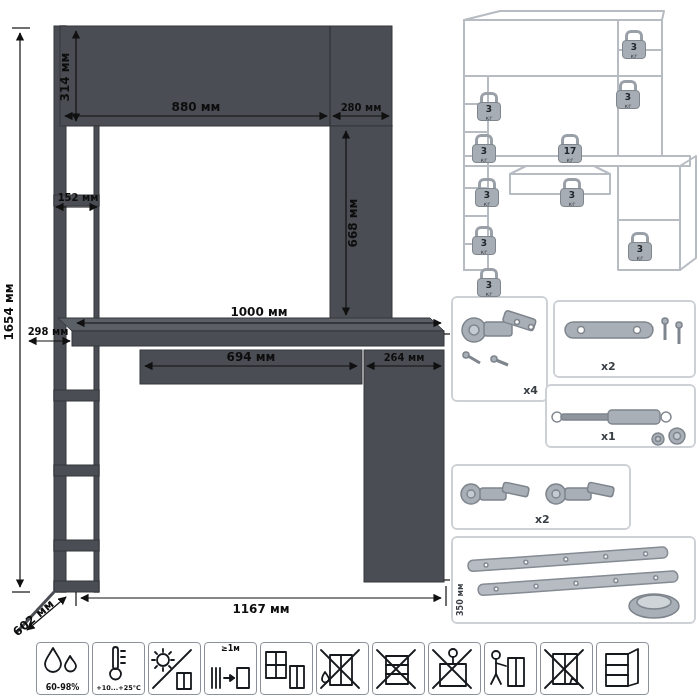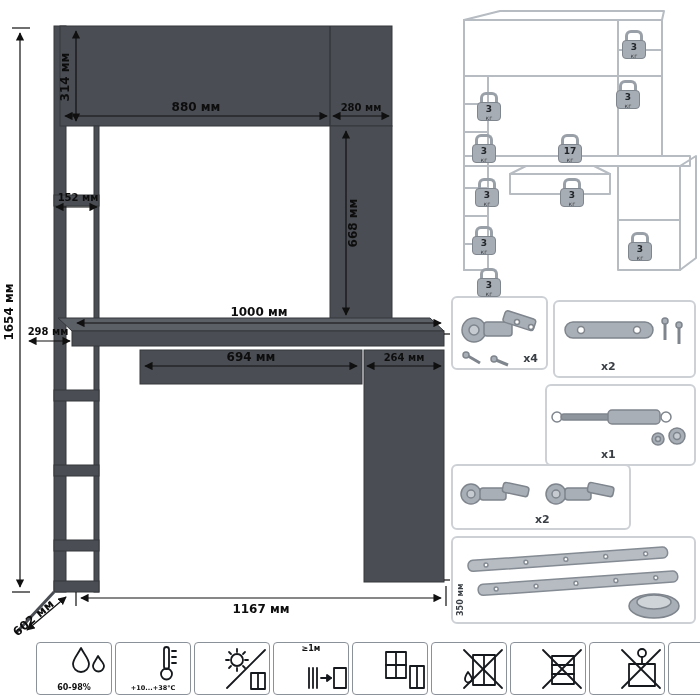--- a/index.html
+++ b/index.html
@@ -26,21 +26,21 @@
   .kb-body b{display:block;font:bold 9px "DejaVu Sans",sans-serif;color:#22262b;margin-top:1px}
   .kb-body i{display:block;font:6px "DejaVu Sans",sans-serif;font-style:normal;color:#3a3f45}
 
   
   .hw-box{position:absolute;background:#fff;border:2px solid #cdd1d6;border-radius:6px;box-sizing:border-box}
   .hw-box svg{display:block;margin:4px auto 0}
   .qty{position:absolute;font:bold 11px "DejaVu Sans",sans-serif;color:#3a3f45}
 
   
   .care-row{position:absolute;left:36px;top:642px;display:flex;gap:3px}
-  .care-cell{width:76px;height:53px;border:1.5px solid #8b9199;border-radius:4px;background:#fff;position:relative;display:flex;align-items:center;justify-content:flex-end;box-sizing:border-box}
+  .care-cell{width:53px;height:53px;border:1.5px solid #8b9199;border-radius:4px;background:#fff;position:relative;display:flex;align-items:center;justify-content:flex-start;box-sizing:border-box}
   .care-cell svg *{stroke:#15181c;stroke-width:1.8;fill:none;stroke-linecap:round;stroke-linejoin:round}
   .cl{position:absolute;bottom:2px;left:0;width:100%;text-align:center;font:bold 8px "DejaVu Sans",sans-serif;color:#111}
   .cl.tiny{font-size:6.5px}
   .ct{position:absolute;top:1px;left:0;width:100%;text-align:center;font:bold 8px "DejaVu Sans",sans-serif;color:#111}
 </style>
 </head>
 <body>
 
 <div class="canvas">
 
@@ -208,21 +208,21 @@
       </span>
     </div>
   <div class="kbell" style="left:628px;top:232px">
       <span class="kb-handle"></span>
       <span class="kb-body">
         <b>3</b>
         <i>кг</i>
       </span>
     </div>
 
-  <div class="hw-box" style="left:451px;top:296px;width:97px;height:74px">
+  <div class="hw-box" style="left:451px;top:296px;width:97px;height:106px">
     <svg width="92" height="70" viewBox="0 0 92 70">
       <g fill="#a9afb6" stroke="#7f858d" stroke-width="1.5">
         <circle cx="20" cy="28" r="12"></circle>
         <circle cx="20" cy="28" r="5" fill="#c6cbd1"></circle>
         <rect x="30" y="20" width="28" height="14" rx="3"></rect>
         <rect x="52" y="8" width="32" height="12" rx="3" transform="rotate(18 52 8)"></rect>
         <circle cx="63" cy="20" r="2.5" fill="#fff"></circle>
         <circle cx="77" cy="25" r="2.5" fill="#fff"></circle>
         <path d="M14 54 l12 7" stroke-width="3"></path>
           <circle cx="12" cy="53" r="3"></circle>
@@ -241,21 +241,21 @@
         <circle cx="80" cy="24" r="3.5" fill="#fff"></circle>
         <path d="M108 18 v16" stroke-width="3"></path>
           <circle cx="108" cy="15" r="3"></circle>
         <path d="M122 22 v16" stroke-width="3"></path>
           <circle cx="122" cy="19" r="3"></circle>
       </g>
     </svg>
     <span class="qty" style="left:46px;bottom:3px">x2</span>
   </div>
 
-  <div class="hw-box" style="left:545px;top:384px;width:151px;height:82px">
+  <div class="hw-box" style="left:545px;top:384px;width:151px;height:64px">
     <svg width="145" height="58" viewBox="0 0 145 58">
       <g fill="#a9afb6" stroke="#7f858d" stroke-width="1.5">
         <circle cx="9" cy="27" r="5" fill="none"></circle>
         <rect x="13" y="24" width="50" height="6" rx="3" fill="#8f959c"></rect>
         <rect x="60" y="20" width="52" height="14" rx="4"></rect>
         <circle cx="118" cy="27" r="5" fill="none"></circle>
         <circle cx="129" cy="46" r="8"></circle>
           <circle cx="129" cy="46" r="3.5" fill="#c6cbd1"></circle>
         <circle cx="110" cy="49" r="6"></circle>
           <circle cx="110" cy="49" r="2.5" fill="#c6cbd1"></circle>
@@ -317,21 +317,21 @@
     </div>
 
     <div class="care-cell">
       <svg width="46" height="36" viewBox="0 0 46 36" style="margin-top:-12px">
         <rect x="20" y="2" width="5" height="22" rx="2.5"></rect>
         <circle cx="22.5" cy="29" r="5.5"></circle>
         <line x1="28" y1="6" x2="32" y2="6"></line>
           <line x1="28" y1="12" x2="32" y2="12"></line>
           <line x1="28" y1="18" x2="32" y2="18"></line>
       </svg>
-      <span class="cl tiny">+10...+38°C</span>
+      <span class="cl tiny">+10...+25°C</span>
     </div>
 
     <div class="care-cell">
       <svg width="46" height="46" viewBox="0 0 46 46">
         <circle cx="14" cy="14" r="6"></circle>
         <line x1="14" y1="3" x2="14" y2="6"></line>
           <line x1="14" y1="22" x2="14" y2="25"></line>
         <line x1="3" y1="14" x2="6" y2="14"></line>
           <line x1="22" y1="14" x2="25" y2="14"></line>
         <line x1="6" y1="6" x2="8" y2="8"></line>

